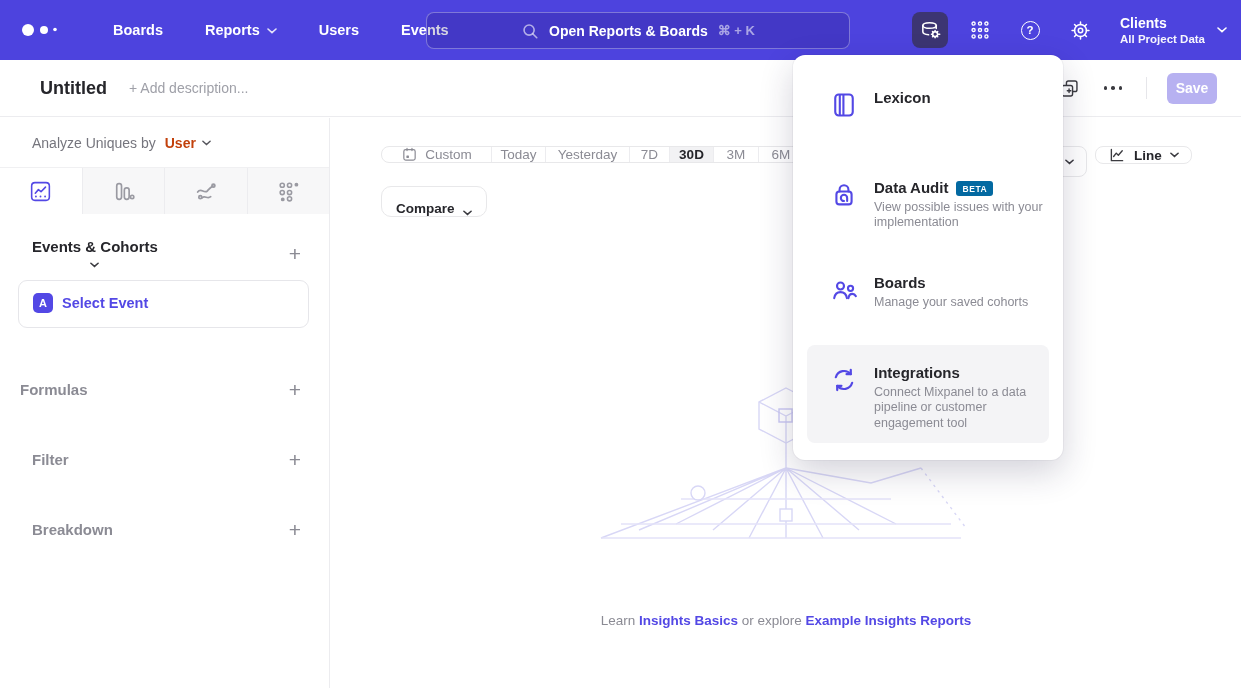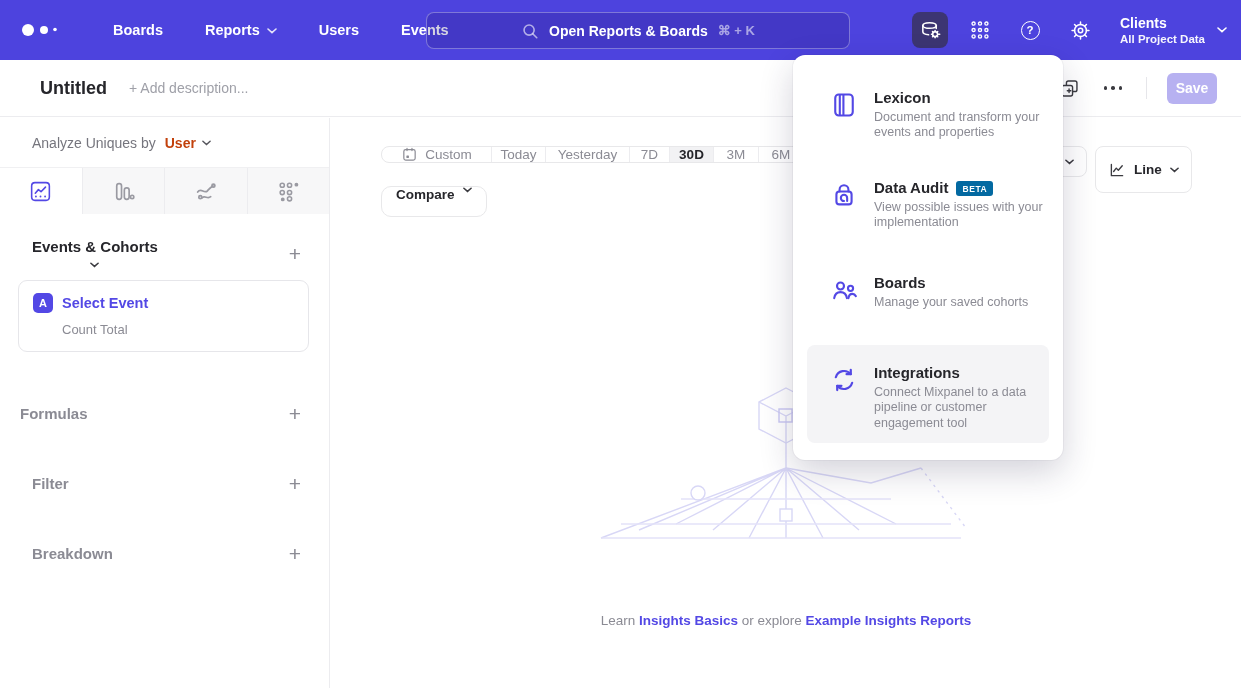--- a/index.html
+++ b/index.html
@@ -52,23 +52,23 @@
   .event-name { color:#5348e5; font-size:14.5px; font-weight:600; }
   .event-sub { margin:9px 0 0 29px; color:#8b8b94; font-size:13px; }
   .builder { margin-top:0; height:70px; }
 
   
   .main { position:absolute; left:331px; top:118px; right:0; bottom:0; background:#fff; }
   .seg { position:absolute; left:50px; top:28px; height:17px; display:flex; border:1px solid #e8e8ea; border-radius:8px; background:#fff; overflow:hidden; }
   .seg .cell { display:flex; align-items:center; justify-content:center; gap:7px; font-size:13.5px; color:#8b8b94; border-right:1px solid #ececef; cursor:pointer; padding:0 2px; }
   .seg .cell:last-child { border-right:none; }
   .seg .cell.sel { background:#f2f2f4; color:#26262b; font-weight:600; }
-  .compare-btn { position:absolute; left:50px; top:68px; height:31px; padding:0 14px; border:1px solid #e8e8ea; border-radius:10px; background:#fff; display:flex; align-items:flex-start; gap:8px; font-size:13.5px; font-weight:600; color:#26262b; cursor:pointer; }
+  .compare-btn { position:absolute; left:50px; top:68px; height:31px; padding:0 14px; border:1px solid #e8e8ea; border-radius:10px; background:#fff; display:flex; align-items:flex-end; gap:8px; font-size:13.5px; font-weight:600; color:#26262b; cursor:pointer; }
   .sliver-btn { position:absolute; left:712px; top:28px; width:44px; height:31px; border:1px solid #e8e8ea; border-radius:8px; background:#fff; display:flex; align-items:center; justify-content:flex-end; padding-right:12px; cursor:pointer; }
-  .line-btn { position:absolute; left:764px; top:28px; width:97px; height:47px; border:1px solid #e8e8ea; border-radius:8px; background:#fff; display:flex; align-items:center; justify-content:center; gap:8px; font-size:13.5px; font-weight:600; color:#26262b; cursor:pointer; }
+  .line-btn { position:absolute; left:764px; top:28px; width:97px; height:18px; border:1px solid #e8e8ea; border-radius:8px; background:#fff; display:flex; align-items:center; justify-content:center; gap:8px; font-size:13.5px; font-weight:600; color:#26262b; cursor:pointer; }
   .wire { position:absolute; left:260px; top:240px; }
   .empty-title { position:absolute; left:0; right:0; top:464px; text-align:center; font-size:16px; font-weight:700; color:#26262b; }
   .empty-links { position:absolute; left:0; right:0; top:495px; text-align:center; font-size:13.5px; color:#8b8b94; }
   .empty-links a { color:#5348e5; font-weight:700; text-decoration:none; cursor:pointer; }
 
   
   .panel { position:absolute; left:793px; top:55px; width:270px; height:405px; background:#fff; border-radius:12px; box-shadow:0 0 0 1px rgba(30,30,50,0.04), 0 12px 34px rgba(35,32,70,0.20); z-index:50; }
   .menu-item { position:absolute; left:14px; width:242px; display:flex; gap:16px; cursor:pointer; }
   .menu-item .icn { width:28px; flex:0 0 28px; margin-left:23px; padding-top:2px; }
   .menu-item .txt { width:175px; }
@@ -242,21 +242,20 @@
           </svg>
       </span>
       <span class="plus">+</span>
     </div>
 
     <div class="event-card">
       <div class="event-row">
         <span class="abadge">A</span>
         <span class="event-name">Select Event</span>
       </div>
-      <div class="event-sub">Count Total</div>
     </div>
 
     <div class="sb-section builder" style="margin-top:26px;padding-left:20px;">
       <span class="lbl muted">Formulas</span>
       <span class="plus">+</span>
     </div>
     <div class="sb-section builder">
       <span class="lbl muted">Filter</span>
       <span class="plus">+</span>
     </div>
@@ -353,21 +352,20 @@
       <span class="icn">
         <svg width="28" height="28" viewBox="0 0 24 24" fill="none" stroke="#5348e5" stroke-width="1.8">
           <rect x="4.5" y="3" width="15" height="18" rx="3"></rect>
           <path d="M8.4 3v18M11.5 3v18"></path>
         </svg>
       </span>
       <span class="txt">
         <span class="mi-title">
             <span>Lexicon</span>
           </span>
-        <div class="mi-desc">Document and transform your events and properties</div>
       </span>
     </div>
 
     <div class="menu-item" style="top:124px">
       <span class="icn">
         <svg width="28" height="28" viewBox="0 0 24 24" fill="none" stroke="#5348e5" stroke-width="1.8" stroke-linecap="round">
           <path d="M8.2 9V7.4a3.8 3.8 0 0 1 7.6 0V9"></path>
           <rect x="5.5" y="9" width="13" height="11" rx="2.5"></rect>
           <path d="M12 17.2a2.7 2.7 0 1 1 2.7-2.7v2.7"></path>
         </svg>

